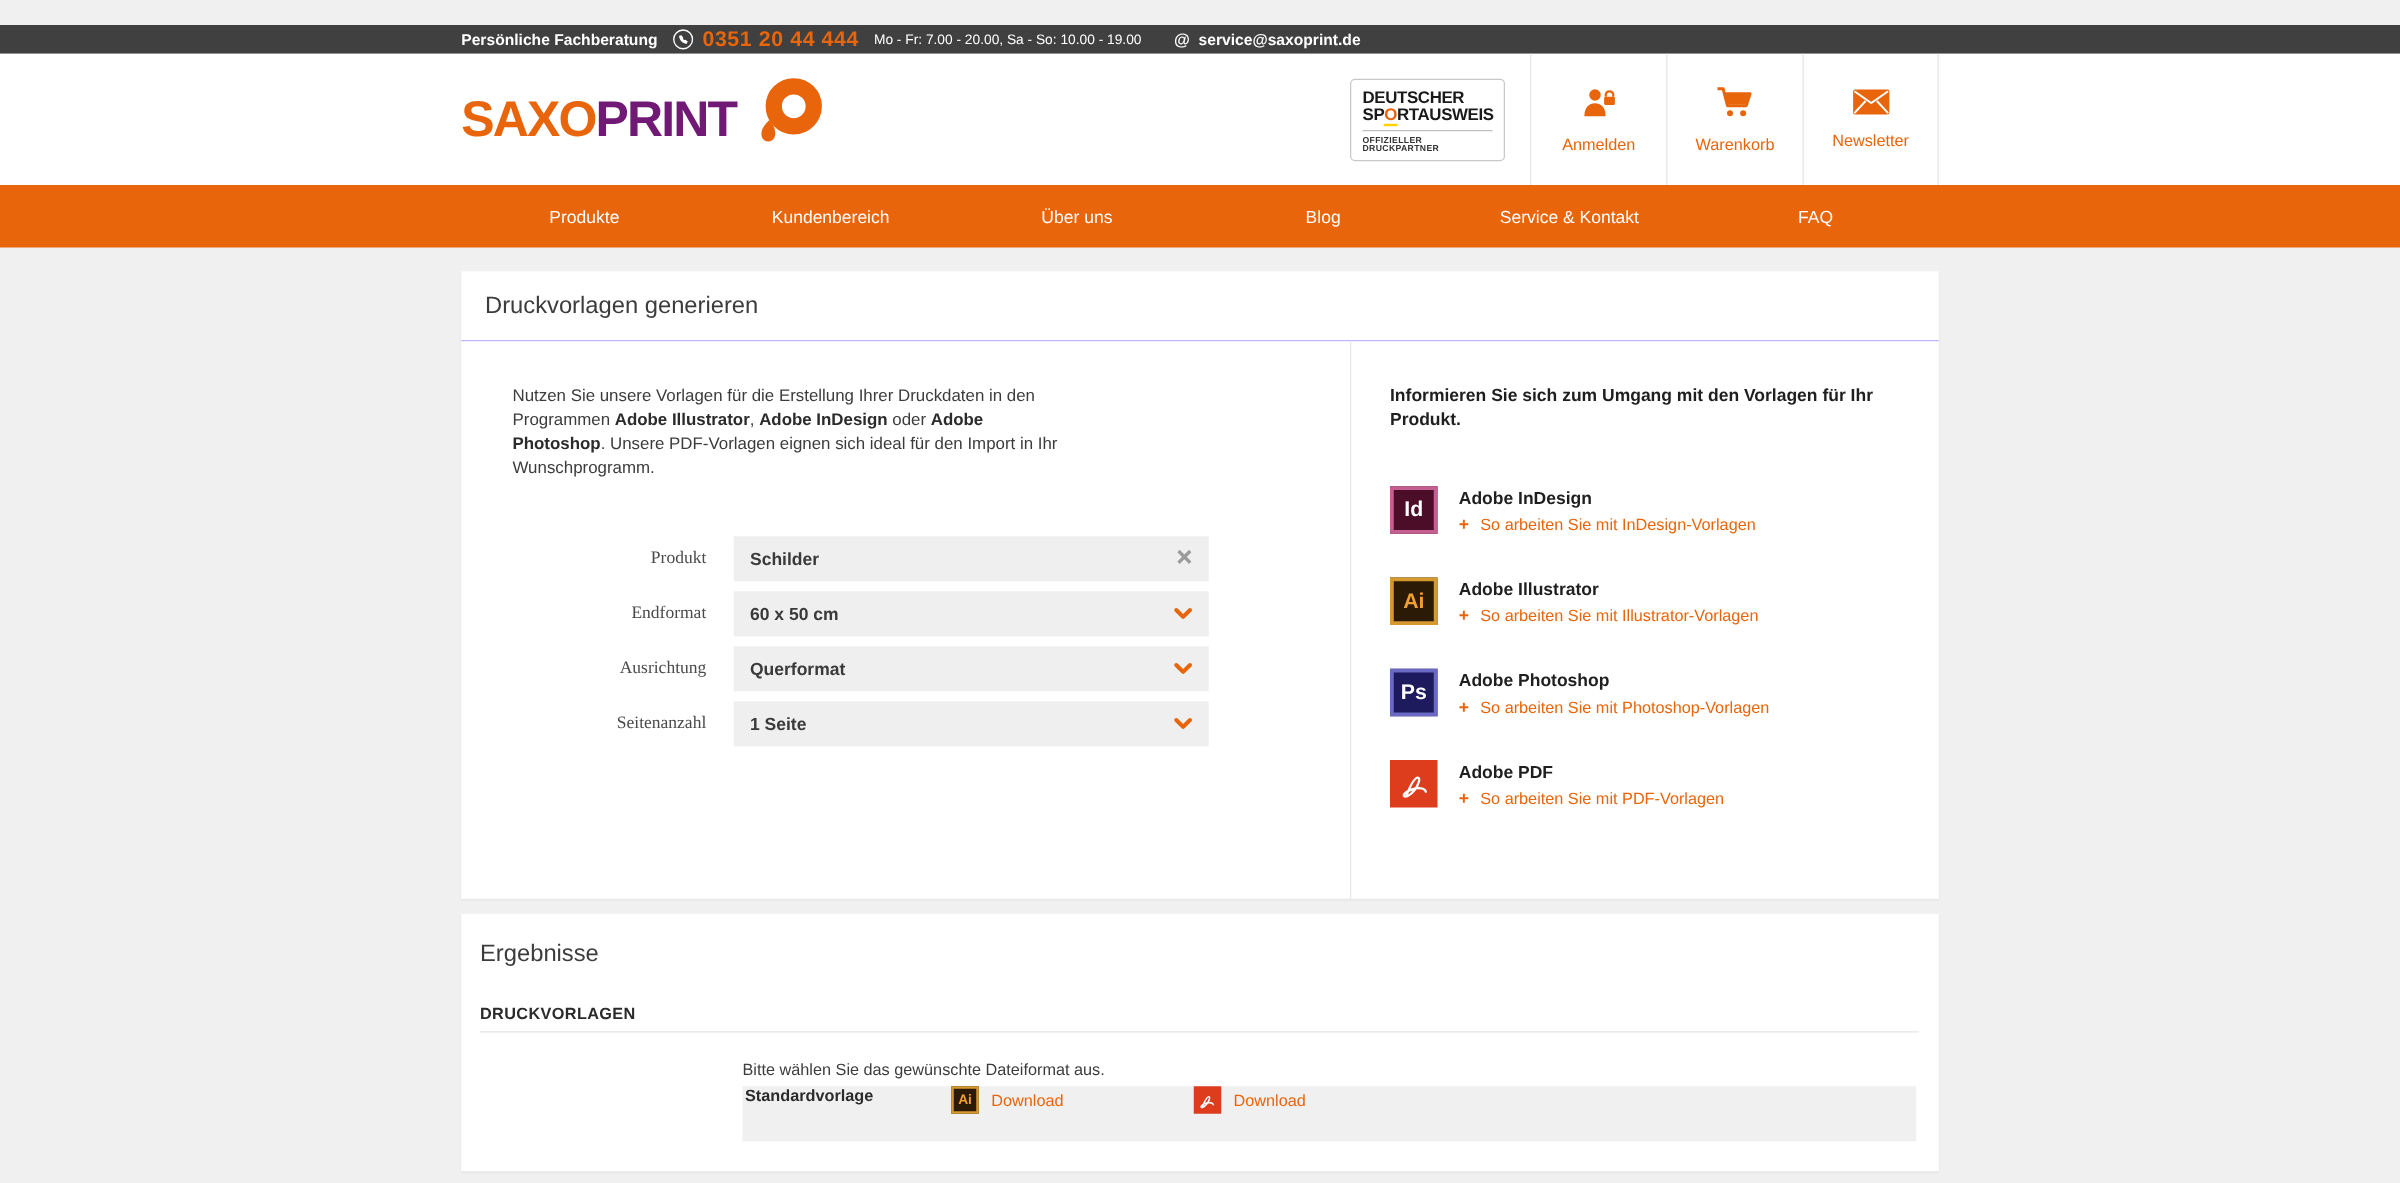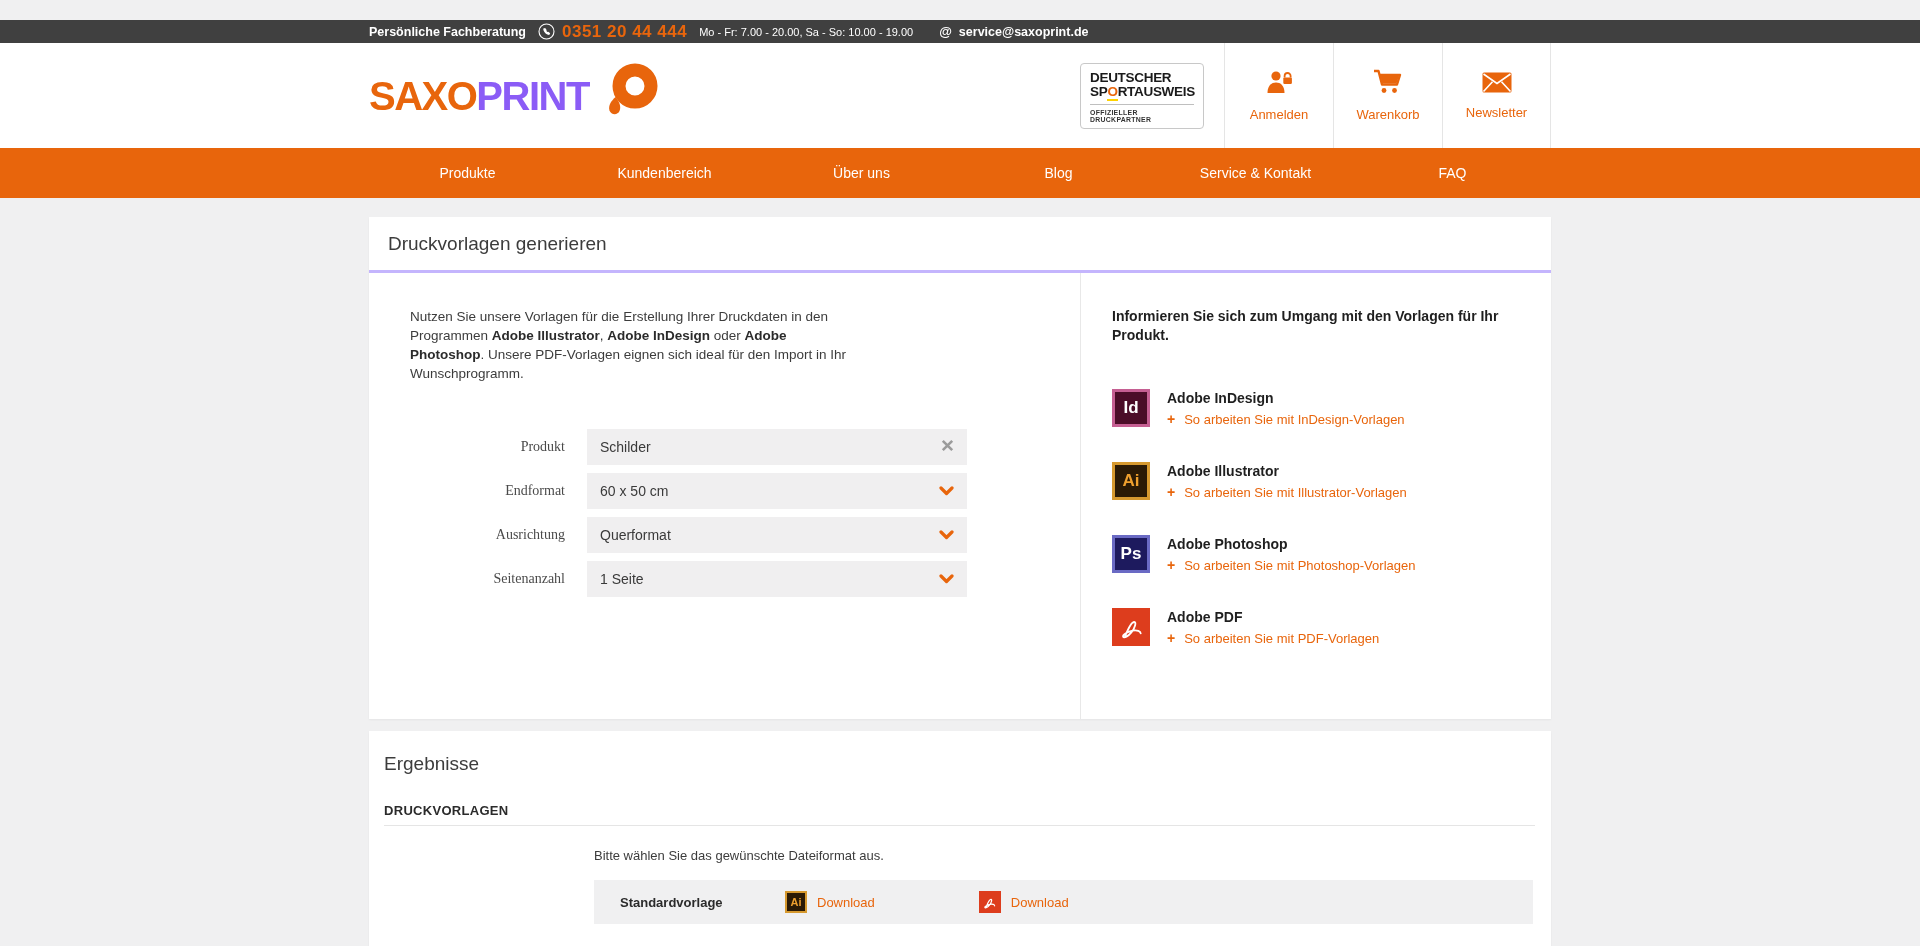--- a/index.html
+++ b/index.html
@@ -17,21 +17,21 @@
   .tb-hours { color:#fff; font-size:11px; margin-left:12px; }
   .tb-at { color:#fff; font-size:13px; font-weight:bold; margin-left:26px; }
   .tb-email { color:#fff; font-size:12.5px; font-weight:bold; margin-left:7px; }
 
   
   .header { height:105px; background:#fff; }
   .header .inner { height:100%; display:flex; align-items:stretch; }
   .logo { display:flex; align-items:center; cursor:pointer; }
   .logo-text { font-size:40px; font-weight:bold; letter-spacing:-1.5px; line-height:1; }
   .logo-text .p1 { color:#e8650c; }
-  .logo-text .p2 { color:#8b5cf6; }
+  .logo-text .p2 { color:#701a75; }
   .logo-mark { margin-left:6px; margin-top:-6px; }
   .hspacer { flex:1; }
   .badge { align-self:center; width:124px; border:1px solid #c8c8c8; border-radius:4px;
     padding:7px 9px 5px 9px; margin-right:20px; background:#fff; }
   .badge-l1 { font-size:13.5px; font-weight:bold; color:#1a1a1a; line-height:14px; letter-spacing:-.3px; }
   .badge-o { color:#e8650c; border-bottom:2px solid #ffd200; }
   .badge-div { border-top:1px solid #bfbfbf; margin:5px 0 4px; }
   .badge-l2 { font-size:6.9px; font-weight:bold; color:#333; letter-spacing:.3px; }
   .hcell { width:109px; border-left:1px solid #e5e5e5; display:flex; flex-direction:column;
     align-items:center; justify-content:center; gap:8px; cursor:pointer; }
@@ -40,31 +40,31 @@
 
   
   .nav { height:50px; background:#e8650c; }
   .nav .inner { height:100%; display:flex; }
   .nav-item { flex:1; display:flex; align-items:center; justify-content:center;
     color:#fff; font-size:14px; cursor:pointer; }
 
   
   .main { margin-top:19px; }
   .card { background:#fff; box-shadow:0 1px 2px rgba(0,0,0,.05); }
-  .card-title-row { height:56px; border-bottom:3px solid #c4b5fd; display:flex;
+  .card-title-row { height:56px; border-bottom:1px solid #c4b5fd; display:flex;
     align-items:center; padding-left:19px; font-size:19px; color:#3c3c3c; }
   .columns { display:flex; min-height:446px; }
   .col-left { width:711px; padding:34px 0 0 41px; }
   .intro { width:437px; font-size:13.5px; line-height:19px; color:#3c3c3c; }
   .intro b { color:#2b2b2b; }
   .gen-form { margin-top:46px; }
   .form-row { display:flex; align-items:center; margin-bottom:8px; }
   .form-label { width:155px; text-align:right; font-size:14px; color:#4a4a4a; margin-right:22px;font-family:Liberation Serif, serif; }
   .form-field { width:380px; height:36px; background:#f0eff0; padding:0 13px; display:flex;
-    align-items:center; justify-content:space-between; font-size:14px; font-weight:normal;
+    align-items:center; justify-content:space-between; font-size:14px; font-weight:bold;
     color:#3a3a3a; cursor:pointer; }
   .col-right { flex:1; border-left:1px solid #e8e8e8; padding:34px 0 0 31px; }
   .info-heading { width:392px; font-size:14px; font-weight:bold; color:#1f1f1f; line-height:19px; }
   .info-list { margin-top:44px; }
   .info-item { display:flex; margin-bottom:35px; }
   .adobe-icon { width:38px; height:38px; flex:0 0 38px; display:flex; align-items:center;
     justify-content:center; font-weight:bold; font-size:17px; margin-right:17px; }
   .icon-id  { background:#4b0d28; border:3px solid #c55f92; color:#fff; }
   .icon-ai  { background:#2b1a05; border:3px solid #d6992f; color:#efa02e; }
   .icon-ps  { background:#1d1a5e; border:3px solid #6a6ac4; color:#fff; }
@@ -73,22 +73,22 @@
   .info-link { margin-top:6px; font-size:13px; color:#e8650c; display:flex; gap:9px; cursor:pointer; }
   .info-link .plus { font-weight:bold; font-size:14px; line-height:14px; }
 
   
   .card2 { margin-top:12px; padding-bottom:24px; }
   .card2-title { padding:22px 0 0 15px; font-size:19px; color:#3c3c3c; }
   .section-label { margin:28px 16px 0 15px; font-size:13px; font-weight:bold; color:#2b2b2b;
     letter-spacing:.3px; border-bottom:1px solid #e5e5e5; padding-bottom:7px; }
   .results-content { margin-left:225px; margin-right:18px; }
   .hint { margin-top:22px; font-size:13px; color:#3c3c3c; }
-  .result-row { margin-top:17px; height:44px; background:#f0f0f1; display:flex;
-    align-items:center; padding:0 26px; }
+  .result-row { margin-top:6px; height:44px; background:#f0f0f1; display:flex;
+    align-items:flex-start; padding:0 2px; }
   .result-name { width:165px; font-size:13px; font-weight:bold; color:#2b2b2b; }
   .dl-group { display:flex; align-items:center; gap:10px; }
   .dl-group + .dl-group { margin-left:104px; }
   .small-icon { width:22px; height:22px; display:flex; align-items:center; justify-content:center;
     font-size:11px; font-weight:bold; }
   .small-ai  { background:#2b1a05; border:2px solid #d6992f; color:#efa02e; }
   .small-pdf { background:#dd3d1d; }
   .dl-label { font-size:13px; color:#e8650c; cursor:pointer; }
 
   .footer-strip { height:5px; background:linear-gradient(#8e8e92,#505156); margin-top:17px; }

